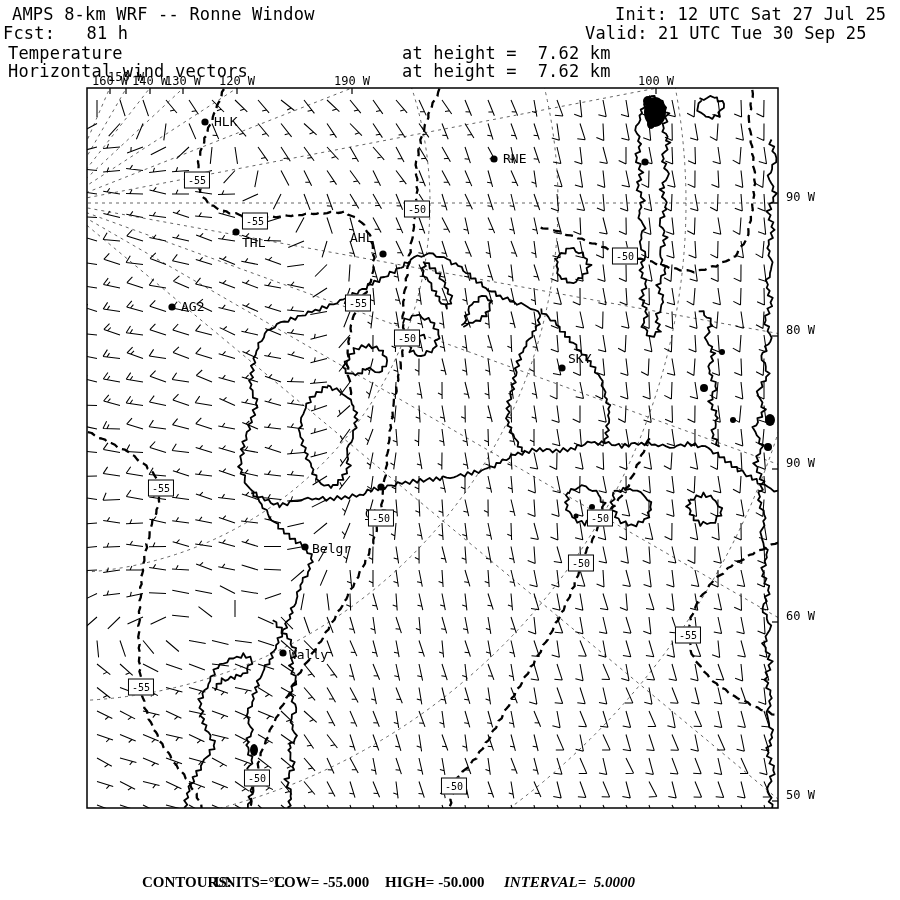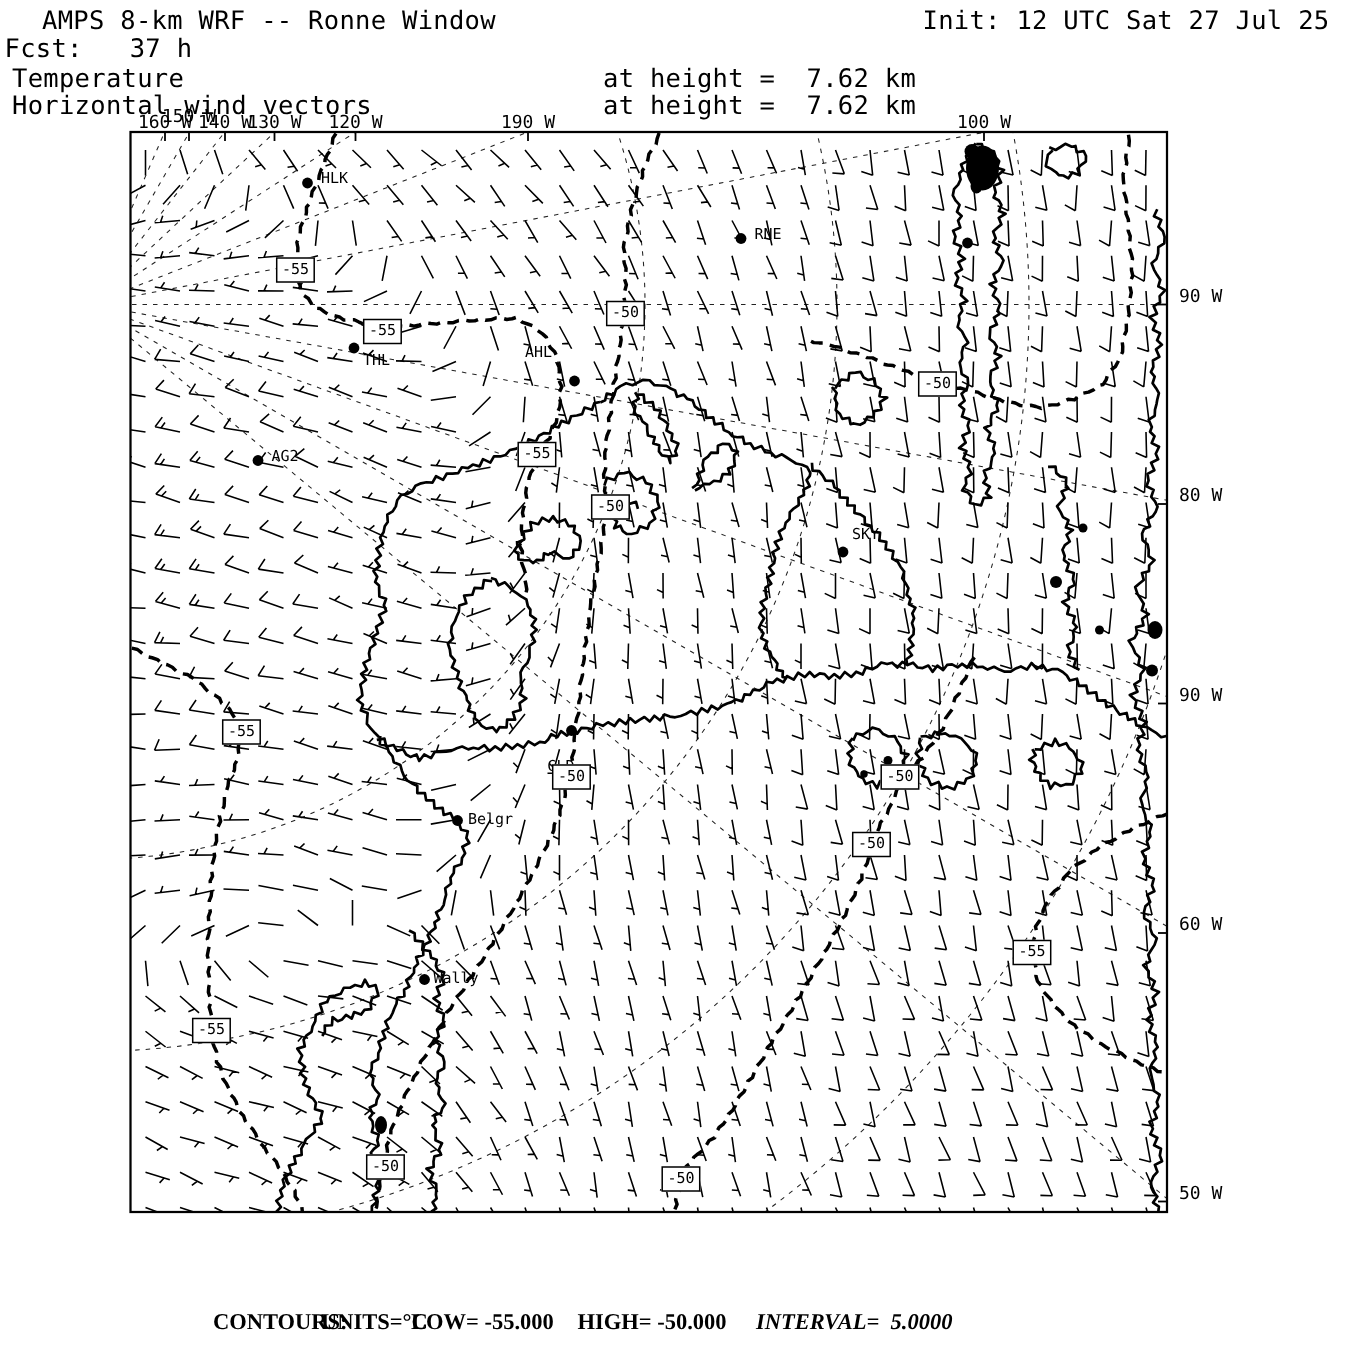--- a/index.html
+++ b/index.html
@@ -1,34 +1,35 @@
 <!DOCTYPE html>
 <html><head>
 <meta charset="utf-8">
 <style>
   html,body{margin:0;padding:0;background:#fff;}
   #page{position:relative;width:900px;height:900px;background:#fff;overflow:hidden;
         font-family:"DejaVu Sans Mono",monospace;color:#000;}
   .hdr{position:absolute;font-size:17px;line-height:19px;white-space:pre;letter-spacing:.2px;}
   .maplab{position:absolute;font-size:12px;white-space:pre;letter-spacing:0;}
   .toplab{transform:translateX(-50%);}
-  .stlab{position:absolute;font-size:10px;white-space:pre;}
+  .stlab{position:absolute;font-size:13px;white-space:pre;}
   .cbox{position:absolute;font-size:10px;line-height:15px;border:1.5px solid #000;background:#fff;
         padding:0 3px;transform:translate(-50%,-50%);}
   .ftr{position:absolute;top:874px;font-family:"Liberation Serif",serif;font-weight:bold;
        font-size:15px;white-space:pre;}
   svg{position:absolute;left:0;top:0;}
 </style>
 </head>
 <body>
 <div id="page">
 
-<div class="hdr" style="left:28px;top:5px">AMPS 8-km WRF -- Ronne Window</div>
+<div class="hdr" style="left:12px;top:5px">AMPS 8-km WRF -- Ronne Window</div>
 <div class="hdr" style="left:615px;top:5px">Init: 12 UTC Sat 27 Jul 25</div>
-<div class="hdr" style="left:3px;top:24px">Fcst:   37 h</div>
+<div class="hdr" style="left:3px;top:24px">Fcst:   81 h</div>
+<div class="hdr" style="left:585px;top:24px">Valid: 21 UTC Tue 30 Sep 25</div>
 <div class="hdr" style="left:8px;top:44px">Temperature</div>
 <div class="hdr" style="left:402px;top:44px">at height =  7.62 km</div>
 <div class="hdr" style="left:8px;top:62px">Horizontal wind vectors</div>
 <div class="hdr" style="left:402px;top:62px">at height =  7.62 km</div>
 
 <div id="mapsvg">
       <svg width="900" height="900">
         <defs>
           <clipPath id="fr">
             <rect x="87" y="88" width="691" height="720"></rect>

